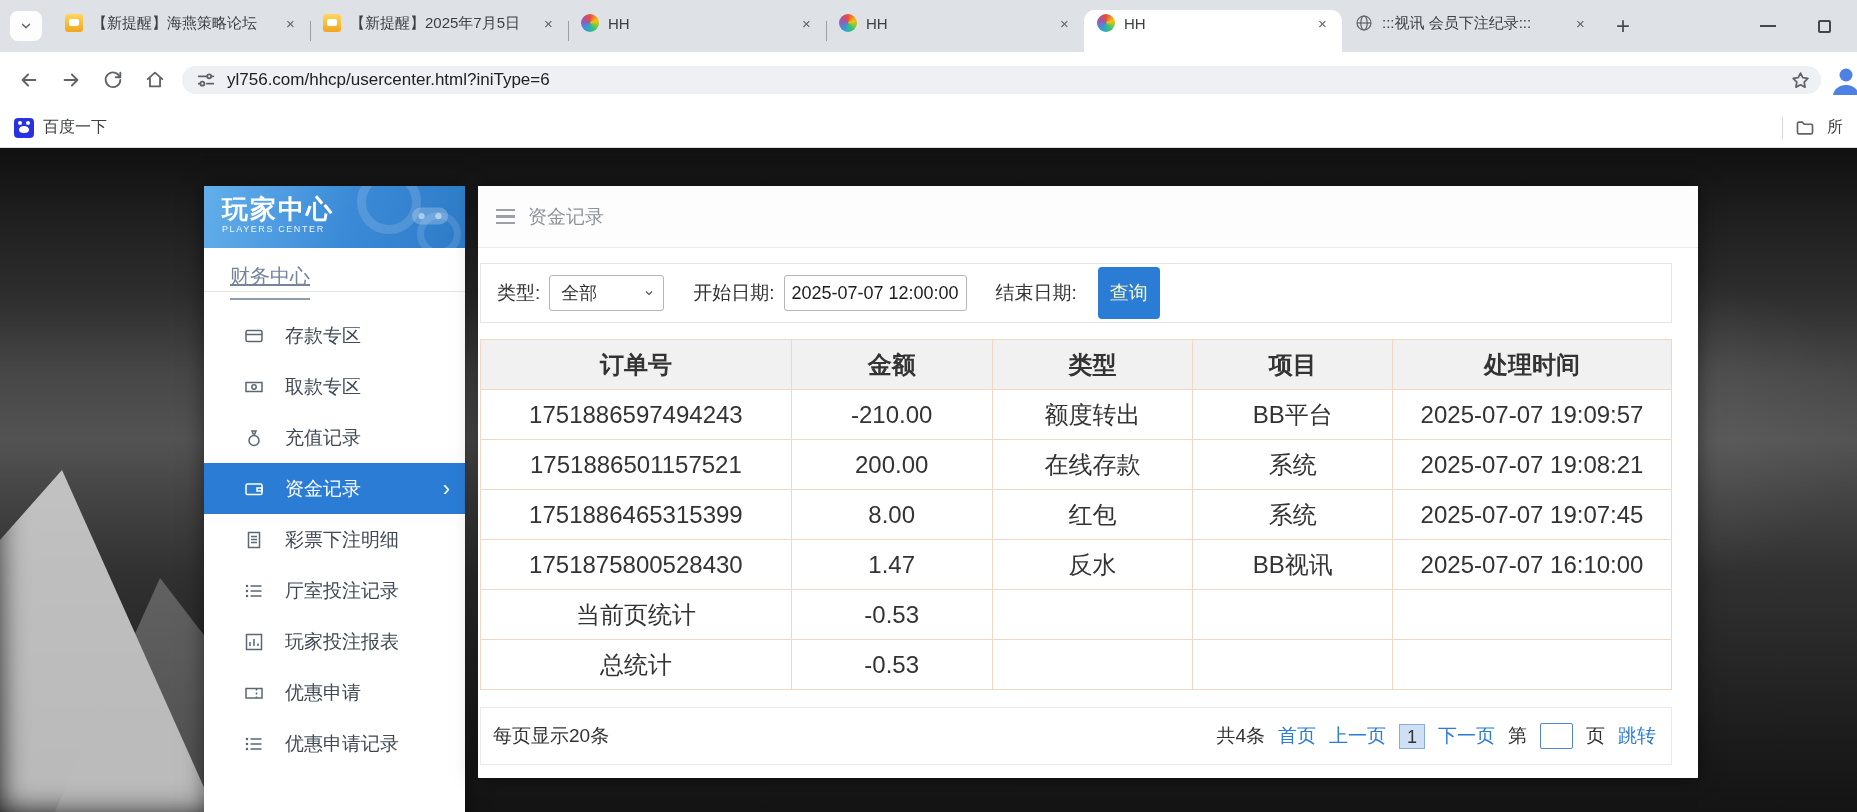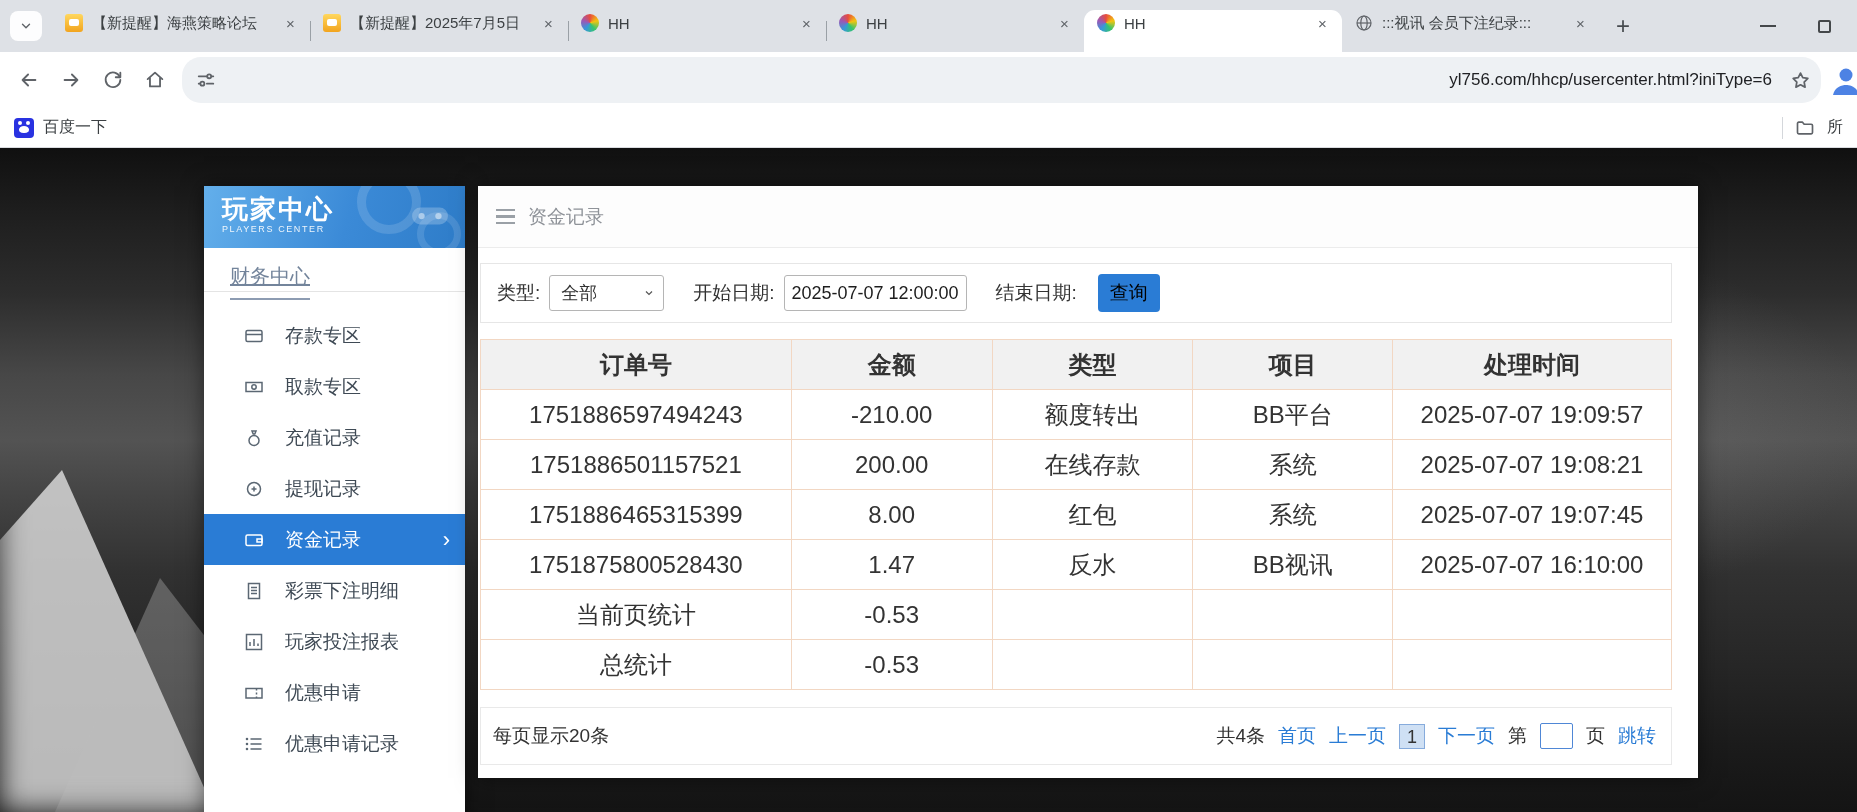--- a/index.html
+++ b/index.html
@@ -20,21 +20,21 @@
   .fav-burst { border-radius:50%; background:conic-gradient(#e84c3d,#f3c40f,#35c56f,#3598db,#9b58b5,#e84c3d); }
   .fav-globe { border-radius:50%; }
   .new-tab { align-self:center; width:34px; height:34px; display:flex; align-items:center; justify-content:center; font-size:24px; color:#474b4f; margin-left:6px; }
   .win-controls { position:absolute; right:0; top:0; height:52px; display:flex; align-items:center; gap:42px; padding-right:26px; }
   .win-min { width:16px; height:2px; background:#44474a; }
   .win-max { width:13px; height:13px; border:2px solid #44474a; border-radius:2px; }
 
   
   .toolbar { height:56px; background:#fff; display:flex; align-items:center; padding:0 10px; gap:4px; }
   .nav-btn { width:38px; height:38px; display:flex; align-items:center; justify-content:center; flex:none; border-radius:50%; }
-  .url-pill { flex:1; height:46px; background:#eef1f4; border-radius:19px; display:flex; align-items:center; gap:11px; padding:0 4px 0 14px; margin:0 4px; min-width:0;text-align:right; }
+  .url-pill { flex:1; height:28px; background:#eef1f4; border-radius:19px; display:flex; align-items:center; gap:11px; padding:0 4px 0 14px; margin:0 4px; min-width:0; }
   .url-text { flex:1; font-size:17px; color:#202124; white-space:nowrap; overflow:hidden; }
   .pill-btn { width:34px; height:34px; display:flex; align-items:center; justify-content:center; flex:none; }
   .avatar { width:34px; height:34px; flex:none; margin-right:-16px; }
 
   
   .bookmarks-bar { height:40px; background:#fff; border-bottom:1px solid #dadce0; display:flex; align-items:center; padding:0 14px; font-size:16px; color:#3c4043; }
   .bookmark-item { display:flex; align-items:center; gap:9px; }
   .baidu-icon { width:20px; height:20px; border-radius:4px; background:#2932e1; position:relative; flex:none; }
   .baidu-icon::after { content:""; position:absolute; left:5px; top:8px; width:10px; height:7px; background:#fff; border-radius:50% 50% 45% 45%; }
   .baidu-icon::before { content:""; position:absolute; left:4px; top:3px; width:4px; height:4px; background:#fff; border-radius:50%; box-shadow:8px 0 0 #fff; }
@@ -71,21 +71,21 @@
   .panel-header { height:62px; display:flex; align-items:center; gap:13px; padding-left:18px; border-bottom:1px solid #ececec; background:#fdfdfd; }
   .hamburger { display:flex; flex-direction:column; gap:4px; }
   .hamburger i { width:19px; height:2.5px; background:#9aa0a6; display:block; }
   .panel-title { font-size:19px; color:#8f9399; }
 
   .filter-bar { margin:15px 26px 0 2px; border:1px solid #e6e6e6; height:60px; display:flex; align-items:center; padding:0 16px; font-size:19px; color:#333; }
   .f-label { margin-right:9px; white-space:nowrap; }
   .f-gap { margin-left:29px; }
   .select-box { width:115px; height:36px; border:1px solid #b5b5b5; border-radius:3px; display:flex; align-items:center; justify-content:space-between; padding:0 8px 0 11px; font-size:18px; background:#fff; cursor:default; }
   .date-input { width:183px; height:36px; border:1px solid #b5b5b5; border-radius:3px; text-align:center; font-size:18px; color:#1d1d1d; font-family:inherit; }
-  .search-btn { width:62px; height:38px; background:#2a7cd5; color:#000000; border:none; border-radius:4px; font-size:19px; margin-left:12px; cursor:pointer; font-family:inherit; }
+  .search-btn { width:62px; height:52px; background:#2a7cd5; color:#fef9c3; border:none; border-radius:4px; font-size:19px; margin-left:12px; cursor:pointer; font-family:inherit; }
 
   .data-table { border-collapse:collapse; margin:16px 26px 0 2px; table-layout:fixed; }
   .data-table th, .data-table td { border:1px solid #f2d7c3; height:50px; text-align:center; font-size:24px; color:#333; overflow:hidden; white-space:nowrap; }
   .data-table th { background:#f1f1f1; font-weight:bold; }
 
   .panel-footer { margin:17px 26px 0 2px; border:1px solid #e9e9e9; height:58px; display:flex; align-items:center; justify-content:space-between; padding:0 15px 0 12px; font-size:19px; color:#333; }
   .pager { display:flex; align-items:center; gap:13px; }
   .pager .plink { color:#2a7cd5; text-decoration:none; cursor:pointer; }
   .page-cur { background:#cfe0f4; border:1px solid #86abdc; padding:0 7px; height:25px; line-height:24px; font-size:18px; color:#333; }
   .page-input { width:33px; height:26px; border:1px solid #4f87d6; border-radius:2px; font-family:inherit; }
@@ -243,41 +243,41 @@
             </svg>
           <span>取款专区</span>
         </div>
         <div class="sb-item">
           <svg viewBox="0 0 20 20">
               <circle cx="10" cy="12.5" r="5"></circle>
               <path d="M8 3h4l-1.2 3h-1.6z"></path>
             </svg>
           <span>充值记录</span>
         </div>
-        <div class="sb-item">
-          <svg viewBox="0 0 20 20">
-              <circle cx="10" cy="10" r="6.5"></circle>
-              <path d="M7.5 10h5M10 7.5v5"></path>
-            </svg>
-          <span>提现记录</span>
-        </div>
         <div class="sb-item active">
           <svg viewBox="0 0 20 20">
               <rect x="2" y="5" width="16" height="10.5" rx="1.5"></rect>
               <path d="M13 9h5v3h-5z"></path>
             </svg>
           <span>资金记录</span>
           <span class="sb-chevron">›</span>
         </div>
         <div class="sb-item">
           <svg viewBox="0 0 20 20">
               <rect x="4.5" y="2.5" width="11" height="15"></rect>
               <path d="M7 6.5h6M7 9.5h6M7 12.5h6"></path>
             </svg>
           <span>彩票下注明细</span>
+        </div>
+        <div class="sb-item">
+          <svg viewBox="0 0 20 20">
+              <path d="M6.5 5h11M6.5 10h11M6.5 15h11"></path>
+              <path d="M3 5h.01M3 10h.01M3 15h.01" stroke-width="2.6" stroke-linecap="round"></path>
+            </svg>
+          <span>厅室投注记录</span>
         </div>
         <div class="sb-item">
           <svg viewBox="0 0 20 20">
               <rect x="2.5" y="2.5" width="15" height="15"></rect>
               <path d="M6 14v-4M10 14V7M14 14v-2.5"></path>
             </svg>
           <span>玩家投注报表</span>
         </div>
         <div class="sb-item">
           <svg viewBox="0 0 20 20">

